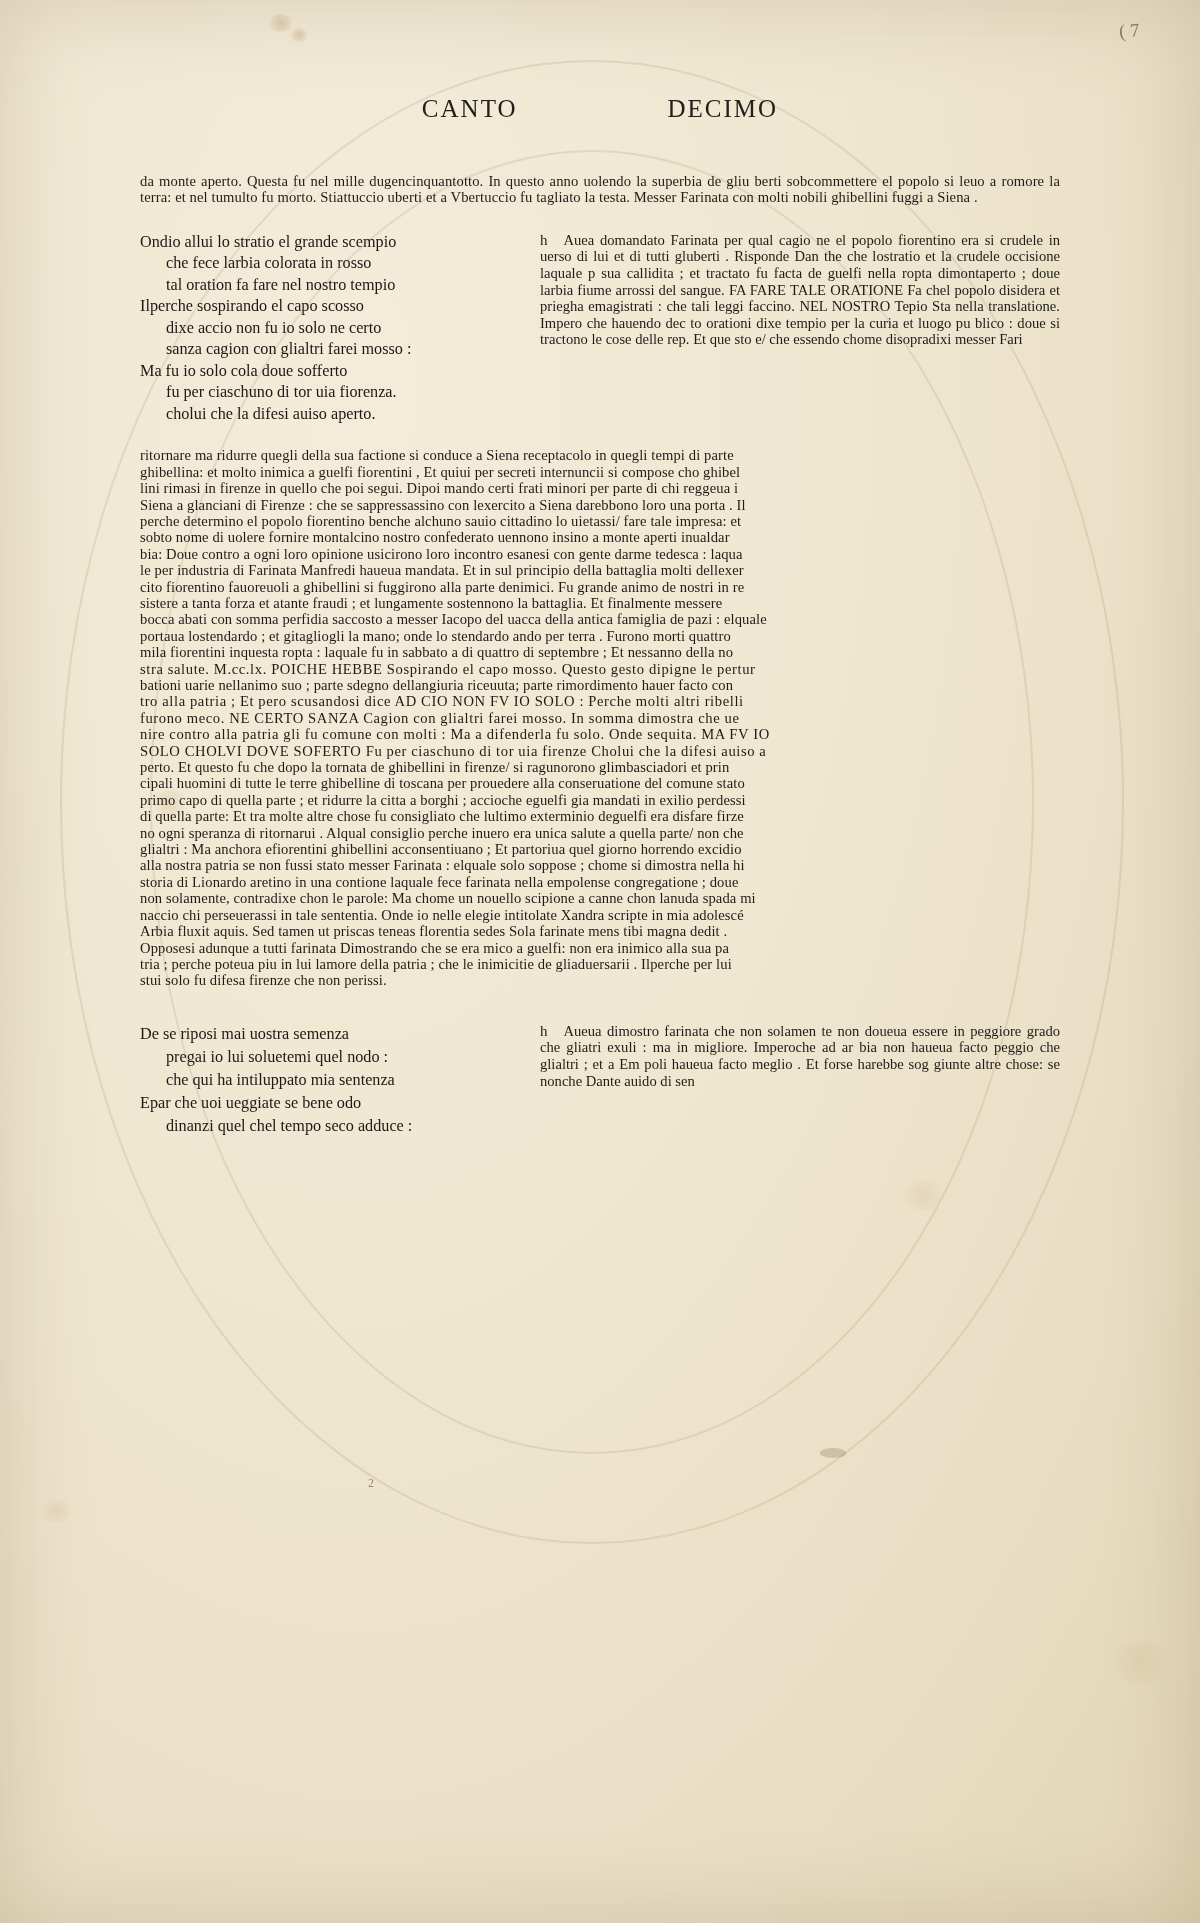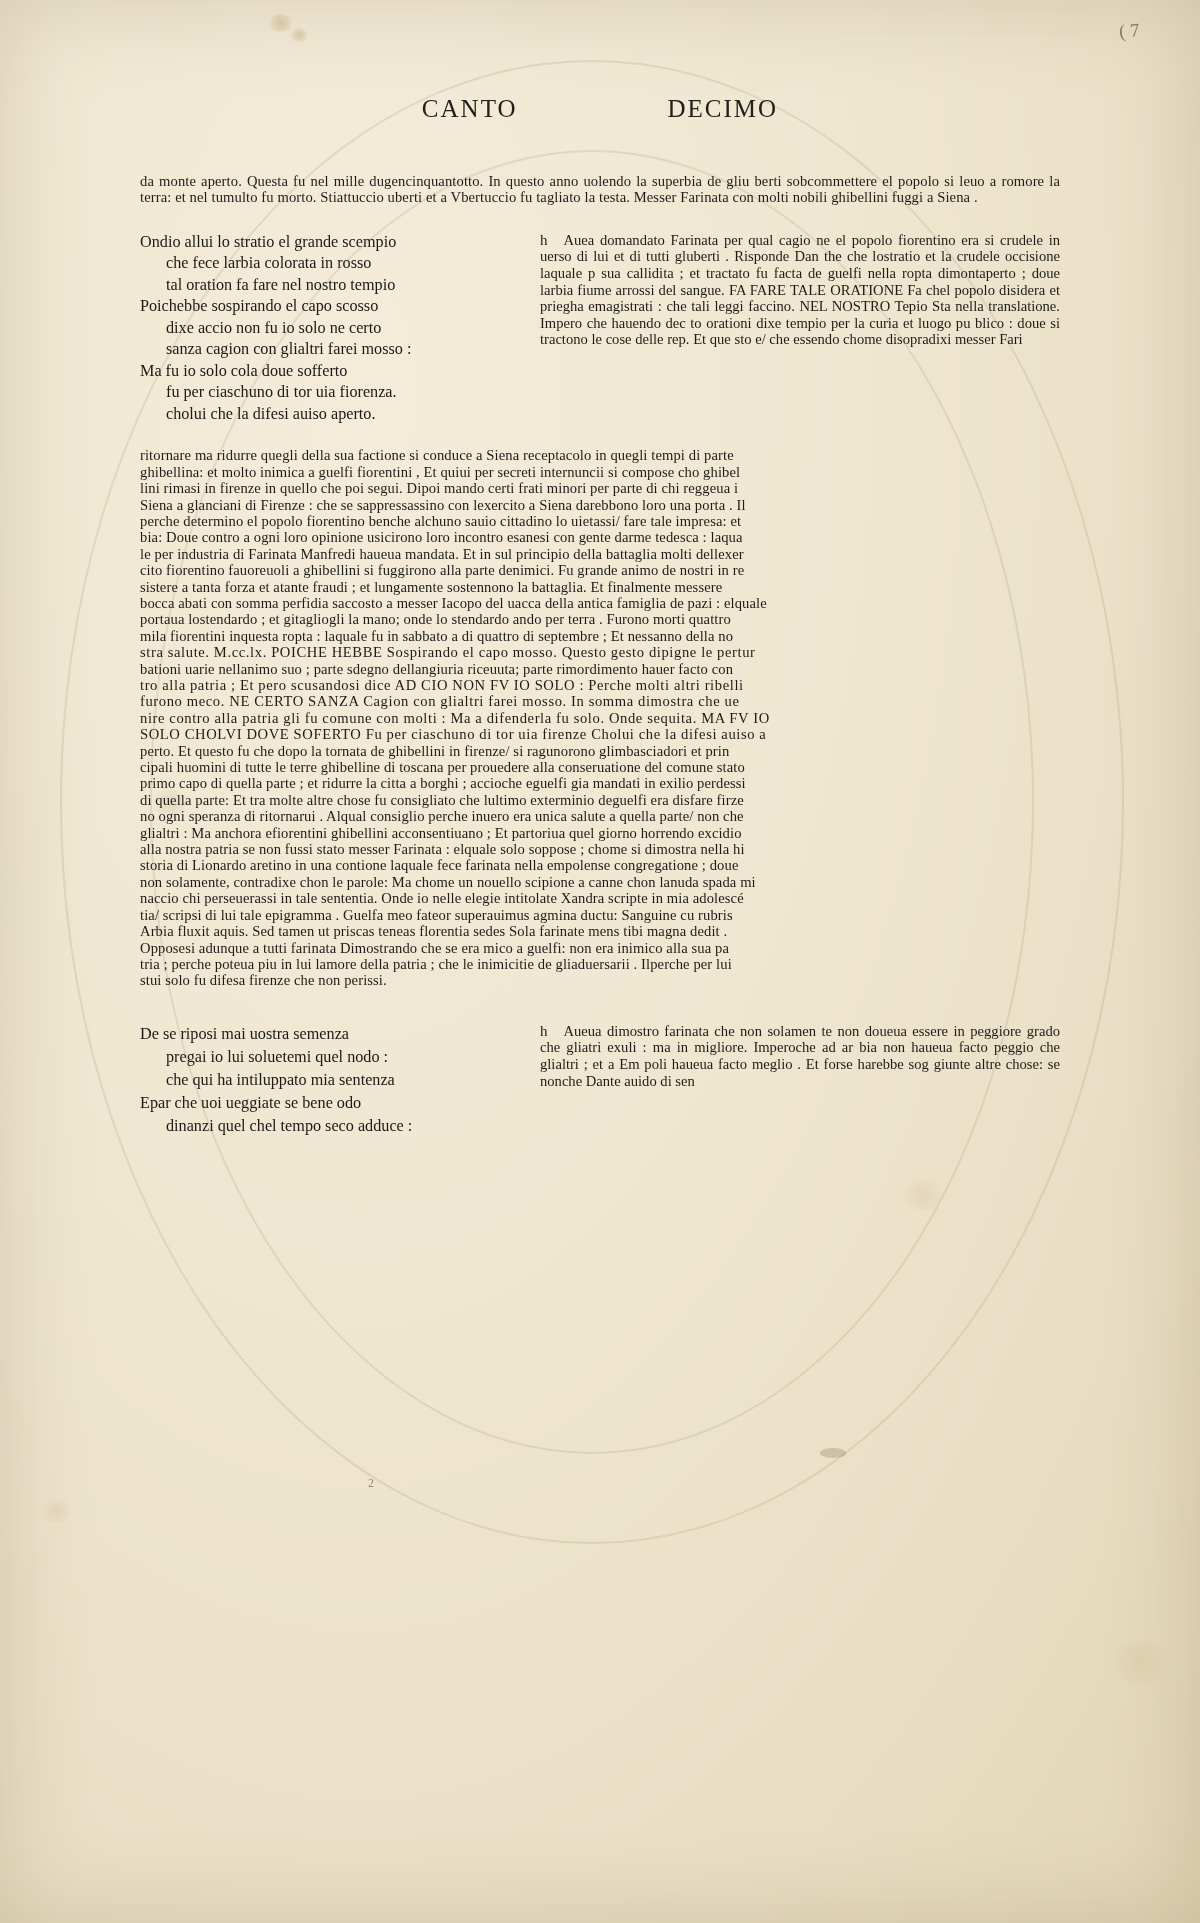--- a/index.html
+++ b/index.html
@@ -172,39 +172,40 @@
 
     <div class="prose headnote">
       <p>da monte aperto. Questa fu nel mille dugencinquantotto. In questo anno uolendo la superbia de gliu berti sobcommettere el popolo si leuo a romore la terra: et nel tumulto fu morto. Stiattuccio uberti et a Vbertuccio fu tagliato la testa. Messer Farinata con molti nobili ghibellini fuggi a Siena .</p>
     </div>
 
     <div class="band">
       <div class="col-verse">
         <div class="v">Ondio allui lo stratio el grande scempio</div>
         <div class="v v-indent">che fece larbia colorata in rosso</div>
         <div class="v v-indent">tal oration fa fare nel nostro tempio</div>
-        <div class="v">Poichebbe sospirando el capo scosso</div>
+        <div class="v">Ilperche sospirando el capo scosso</div>
         <div class="v v-indent">dixe accio non fu io solo ne certo</div>
         <div class="v v-indent">sanza cagion con glialtri farei mosso :</div>
         <div class="v">Ma fu io solo cola doue sofferto</div>
         <div class="v v-indent">fu per ciaschuno di tor uia fiorenza.</div>
         <div class="v v-indent">cholui che la difesi auiso aperto.</div>
       </div>
       <div class="col-gloss">
         <span class="gloss-marker">h</span>
         <span>Auea domandato Farinata per qual cagio ne el popolo fiorentino era si crudele in uerso di lui et di tutti gluberti . Risponde Dan the che lostratio et la crudele occisione laquale p sua callidita ; et tractato fu facta de guelfi nella ropta dimontaperto ; doue larbia fiume arrossi del sangue. FA FARE TALE ORATIONE Fa chel popolo disidera et priegha emagistrati : che tali leggi faccino. NEL NOSTRO Tepio Sta nella translatione. Impero che hauendo dec to orationi dixe tempio per la curia et luogo pu blico : doue si tractono le cose delle rep. Et que sto e/ che essendo chome disopradixi messer Fari</span>
       </div>
     </div>
 
     <div class="prose bigblock">
       <p>ritornare ma ridurre quegli della sua factione si conduce a Siena receptacolo in quegli tempi di parte</p>
       <p>ghibellina: et molto inimica a guelfi fiorentini , Et quiui per secreti internuncii si compose cho ghibel</p>
       <p>lini rimasi in firenze in quello che poi segui. Dipoi mando certi frati minori per parte di chi reggeua i</p>
       <p>Siena a glanciani di Firenze : che se sappressassino con lexercito a Siena darebbono loro una porta . Il</p>
       <p>perche determino el popolo fiorentino benche alchuno sauio cittadino lo uietassi/ fare tale impresa: et</p>
+      <p>sobto nome di uolere fornire montalcino nostro confederato uennono insino a monte aperti inualdar</p>
       <p>bia: Doue contro a ogni loro opinione usicirono loro incontro esanesi con gente darme tedesca : laqua</p>
       <p>le per industria di Farinata Manfredi haueua mandata. Et in sul principio della battaglia molti dellexer</p>
       <p>cito fiorentino fauoreuoli a ghibellini si fuggirono alla parte denimici. Fu grande animo de nostri in re</p>
       <p>sistere a tanta forza et atante fraudi ; et lungamente sostennono la battaglia. Et finalmente messere</p>
       <p>bocca abati con somma perfidia saccosto a messer Iacopo del uacca della antica famiglia de pazi : elquale</p>
       <p>portaua lostendardo ; et gitagliogli la mano; onde lo stendardo ando per terra . Furono morti quattro</p>
       <p>mila fiorentini inquesta ropta : laquale fu in sabbato a di quattro di septembre ; Et nessanno della no</p>
       <p class="caps">stra salute. M.cc.lx.  POICHE HEBBE Sospirando el capo mosso. Questo gesto dipigne le pertur</p>
       <p>bationi uarie nellanimo suo ; parte sdegno dellangiuria riceuuta; parte rimordimento hauer facto con</p>
       <p class="caps">tro alla patria ; Et pero scusandosi dice  AD CIO NON FV IO SOLO : Perche molti altri ribelli</p>
@@ -214,21 +215,20 @@
       <p>perto. Et questo fu che dopo la tornata de ghibellini in firenze/ si ragunorono glimbasciadori et prin</p>
       <p>cipali huomini di tutte le terre ghibelline di toscana per prouedere alla conseruatione del comune stato</p>
       <p>primo capo di quella parte ; et ridurre la citta a borghi ; accioche eguelfi gia mandati in exilio perdessi</p>
       <p>di quella parte: Et tra molte altre chose fu consigliato che lultimo exterminio deguelfi era disfare firze</p>
       <p>no ogni speranza di ritornarui . Alqual consiglio perche inuero era unica salute a quella parte/ non che</p>
       <p>glialtri : Ma anchora efiorentini ghibellini acconsentiuano ; Et partoriua quel giorno horrendo excidio</p>
       <p>alla nostra patria se non fussi stato messer Farinata : elquale solo soppose ; chome si dimostra nella hi</p>
       <p>storia di Lionardo aretino in una contione laquale fece farinata nella empolense congregatione ; doue</p>
       <p>non solamente, contradixe chon le parole: Ma chome un nouello scipione a canne chon lanuda spada mi</p>
       <p>naccio chi perseuerassi in tale sententia. Onde io nelle elegie intitolate Xandra scripte in mia adolescé</p>
-      <p>tia/ scripsi di lui tale epigramma . Guelfa meo fateor superauimus agmina ductu: Sanguine cu rubris</p>
       <p>Arbia fluxit aquis. Sed tamen ut priscas teneas florentia sedes Sola farinate mens tibi magna dedit .</p>
       <p>Opposesi adunque a tutti farinata Dimostrando che se era mico a guelfi: non era inimico alla sua pa</p>
       <p>tria ; perche poteua piu in lui lamore della patria ; che le inimicitie de gliaduersarii . Ilperche per lui</p>
       <p>stui solo fu difesa firenze che non perissi.</p>
     </div>
 
     <div class="band band2">
       <div class="col-verse">
         <div class="v">De se riposi mai uostra semenza</div>
         <div class="v v-indent">pregai io lui soluetemi quel nodo :</div>

